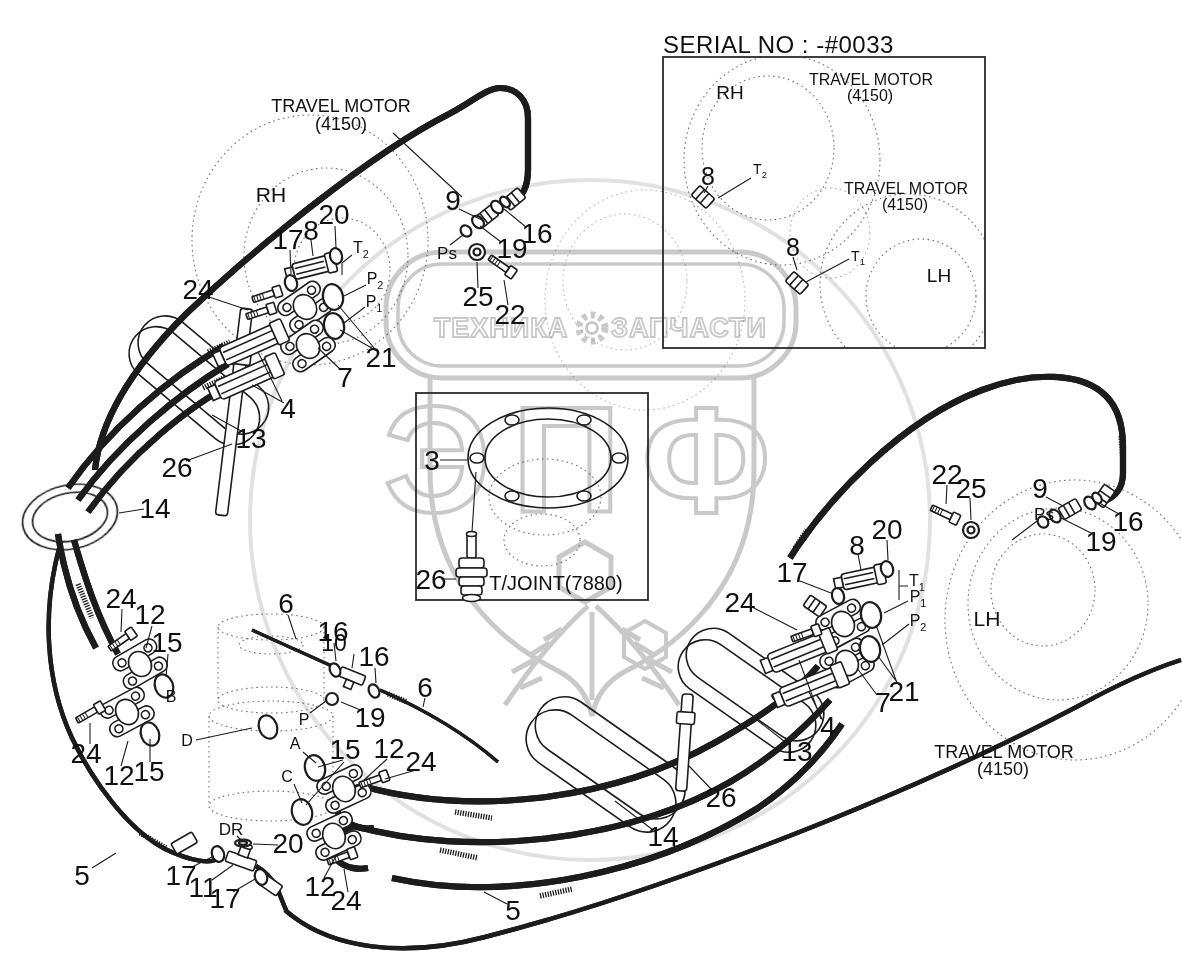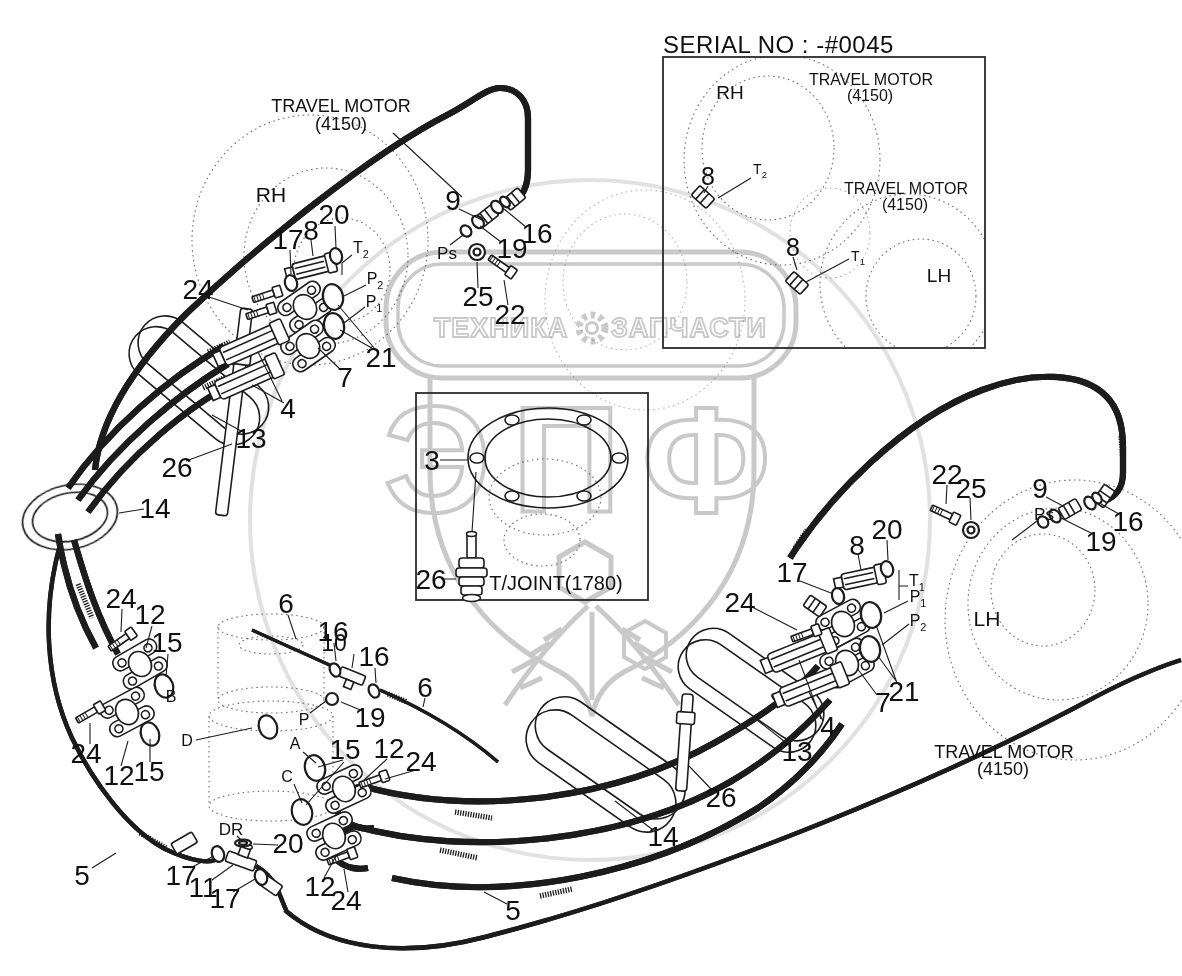--- a/index.html
+++ b/index.html
@@ -303,21 +303,21 @@
     <rect x="456" y="568" width="31" height="9" rx="3"></rect>
     <rect x="459" y="577" width="25" height="9" rx="3"></rect>
     <rect x="461" y="586" width="21" height="9" rx="3"></rect>
     <ellipse cx="471.5" cy="598" rx="9" ry="3.5"></ellipse>
   </g>
 
   <path class="ld" d="M393,133 L462,197 M459,209 L482,220 M526,227 L504,209 M501,242 L480,226 M450,245 L463,235 M478,288 L477,262 M508,305 L504,280 M335,226 L336,248 M311,240 L313,256 M290,250 L291,274 M352,255 L342,263 L342,275 M366,285 L344,296 M365,307 L344,323 M209,297 L248,310 M375,349 L338,305 M377,351 L340,330 M341,370 L318,348 M282,401 L258,352 M284,403 L252,385 M243,432 L212,415 M186,461 L232,444 M144,509 L119,513 M440,460 L468,460 M441,579 L456,579 M476,472 L472,532 M708,186 L704,193 M751,178 L718,198 M793,257 L797,270 M849,259 L806,282 M947,485 L946,504 M970,498 L971,520 M1046,497 L1063,506 M1119,514 L1101,504 M1093,534 L1061,518 M1037,521 L1012,540 M887,540 L888,560 M858,554 L861,570 M800,581 L831,593 M908,586 L899,586 M899,570 L899,600 M908,601 L884,613 M909,624 L882,645 M752,607 L797,630 M897,683 L876,625 M899,685 L878,656 M877,695 L857,668 M821,719 L799,660 M823,721 L809,692 M789,745 L757,720 M713,791 L689,766 M653,830 L615,801 M288,615 L296,639 M334,643 L336,661 M354,654 L352,668 M375,668 L376,683 M363,711 L341,702 M310,713 L326,701 M303,752 L316,763 M294,784 L302,803 M196,740 L252,728 M168,654 L166,677 M150,762 L150,739 M122,609 L121,632 M152,626 L146,648 M90,744 L90,723 M121,766 L128,741 M343,760 L318,767 M344,762 L306,805 M387,759 L363,781 M416,770 L385,779 M324,878 L336,856 M348,892 L344,869 M237,836 L242,841 M278,845 L253,844 M190,868 L214,856 M212,880 L233,865 M233,892 L255,879 M92,868 L116,853 M507,904 L484,892 M425,698 L423,707"></path>
 </svg>
 
 <div class="layer">
-  <div id="serial">SERIAL NO : -#0045</div>
+  <div id="serial">SERIAL NO : -#0033</div>
   <div>
         <div class="co" style="left: 341px; top: 106px; font-size: 18px;">TRAVEL MOTOR</div>
         <div class="co" style="left: 341px; top: 124px; font-size: 18px;">(4150)</div>
         <div class="co" style="left: 271px; top: 194px; font-size: 21px;">RH</div>
         <div class="co" style="left: 334px; top: 215px; font-size: 28px;">20</div>
         <div class="co" style="left: 311px; top: 231px; font-size: 28px;">8</div>
         <div class="co" style="left: 288px; top: 240px; font-size: 28px;">17</div>
         <div class="co" style="left: 198px; top: 290px; font-size: 28px;">24</div>
         <div class="co" style="left: 453px; top: 201px; font-size: 28px;">9</div>
         <div class="co" style="left: 537px; top: 234px; font-size: 28px;">16</div>
@@ -329,21 +329,21 @@
         <div class="co" style="left: 375px; top: 281px; font-size: 16px;">P<sub>2</sub></div>
         <div class="co" style="left: 374px; top: 304px; font-size: 16px;">P<sub>1</sub></div>
         <div class="co" style="left: 381px; top: 358px; font-size: 28px;">21</div>
         <div class="co" style="left: 345px; top: 378px; font-size: 28px;">7</div>
         <div class="co" style="left: 288px; top: 409px; font-size: 28px;">4</div>
         <div class="co" style="left: 251px; top: 439px; font-size: 28px;">13</div>
         <div class="co" style="left: 177px; top: 468px; font-size: 28px;">26</div>
         <div class="co" style="left: 155px; top: 509px; font-size: 28px;">14</div>
         <div class="co" style="left: 432px; top: 461px; font-size: 28px;">3</div>
         <div class="co" style="left: 431px; top: 580px; font-size: 28px;">26</div>
-        <div class="co" style="left: 556px; top: 583px; font-size: 20px;">T/JOINT(1780)</div>
+        <div class="co" style="left: 556px; top: 583px; font-size: 20px;">T/JOINT(7880)</div>
         <div class="co" style="left: 947px; top: 475px; font-size: 28px;">22</div>
         <div class="co" style="left: 971px; top: 489px; font-size: 28px;">25</div>
         <div class="co" style="left: 1040px; top: 489px; font-size: 28px;">9</div>
         <div class="co" style="left: 1044px; top: 514px; font-size: 17px;">Ps</div>
         <div class="co" style="left: 1128px; top: 522px; font-size: 28px;">16</div>
         <div class="co" style="left: 1101px; top: 542px; font-size: 28px;">19</div>
         <div class="co" style="left: 887px; top: 530px; font-size: 28px;">20</div>
         <div class="co" style="left: 857px; top: 546px; font-size: 28px;">8</div>
         <div class="co" style="left: 792px; top: 573px; font-size: 28px;">17</div>
         <div class="co" style="left: 917px; top: 583px; font-size: 16px;">T<sub>1</sub></div>

